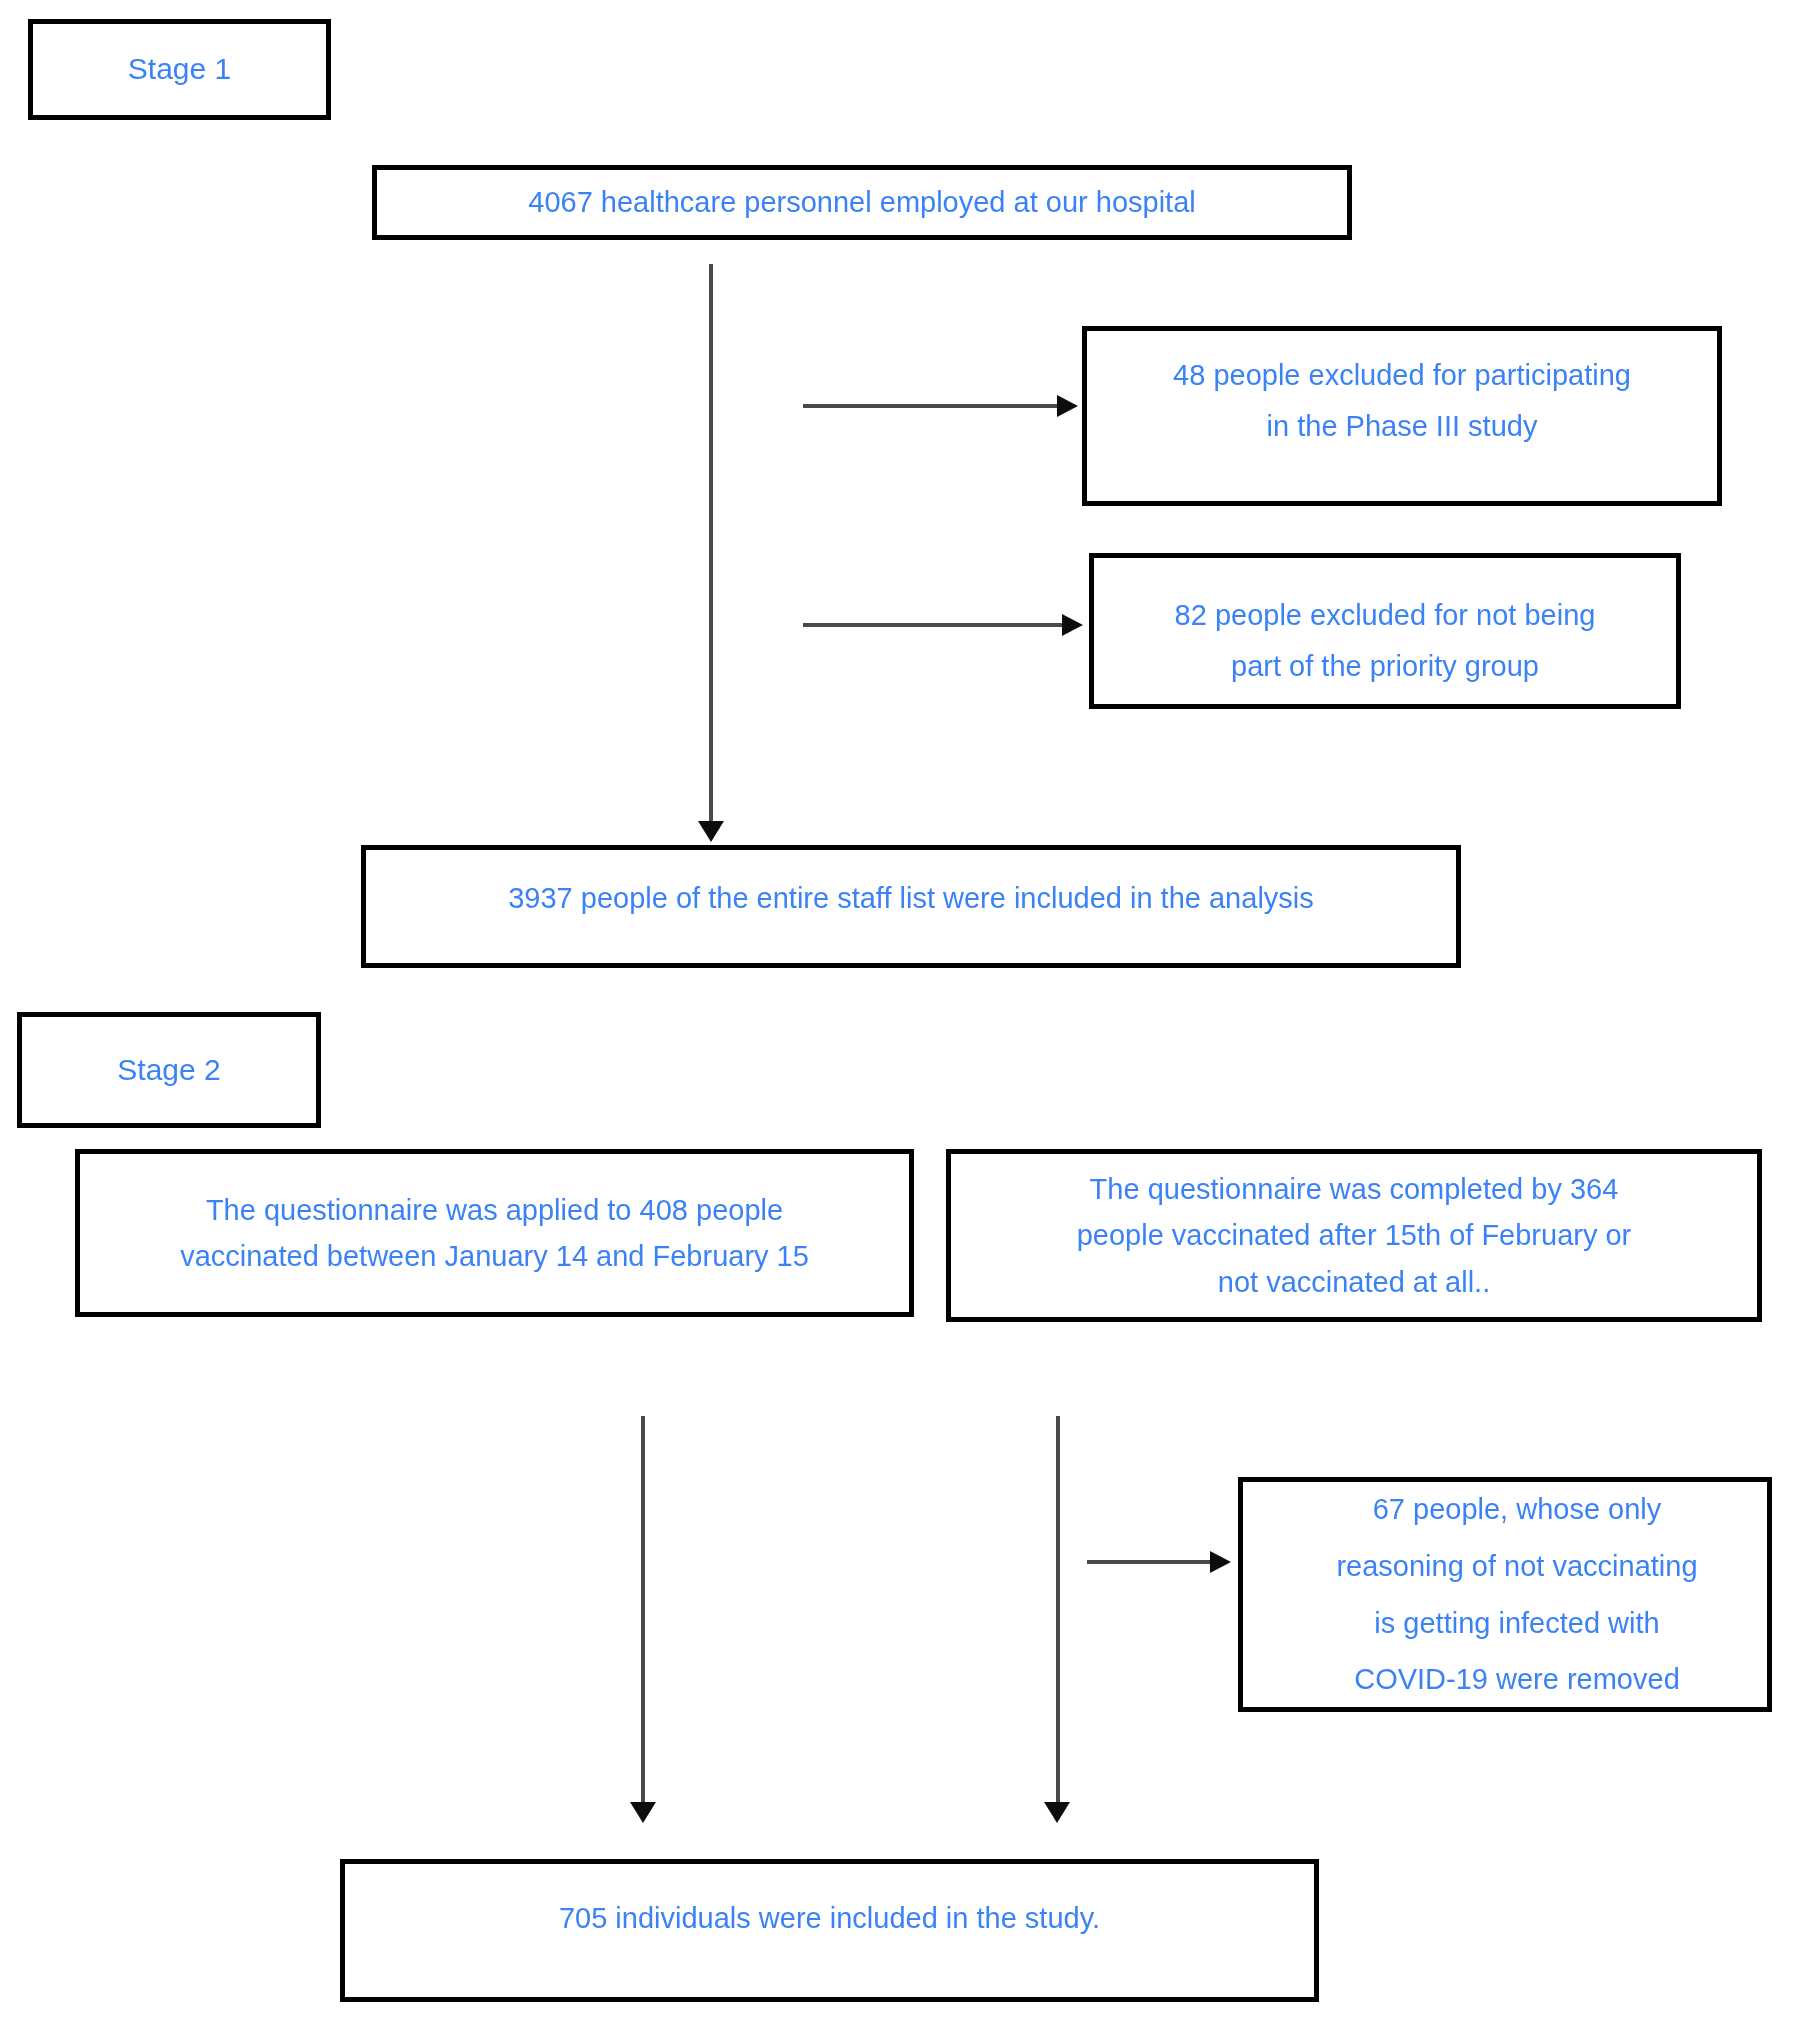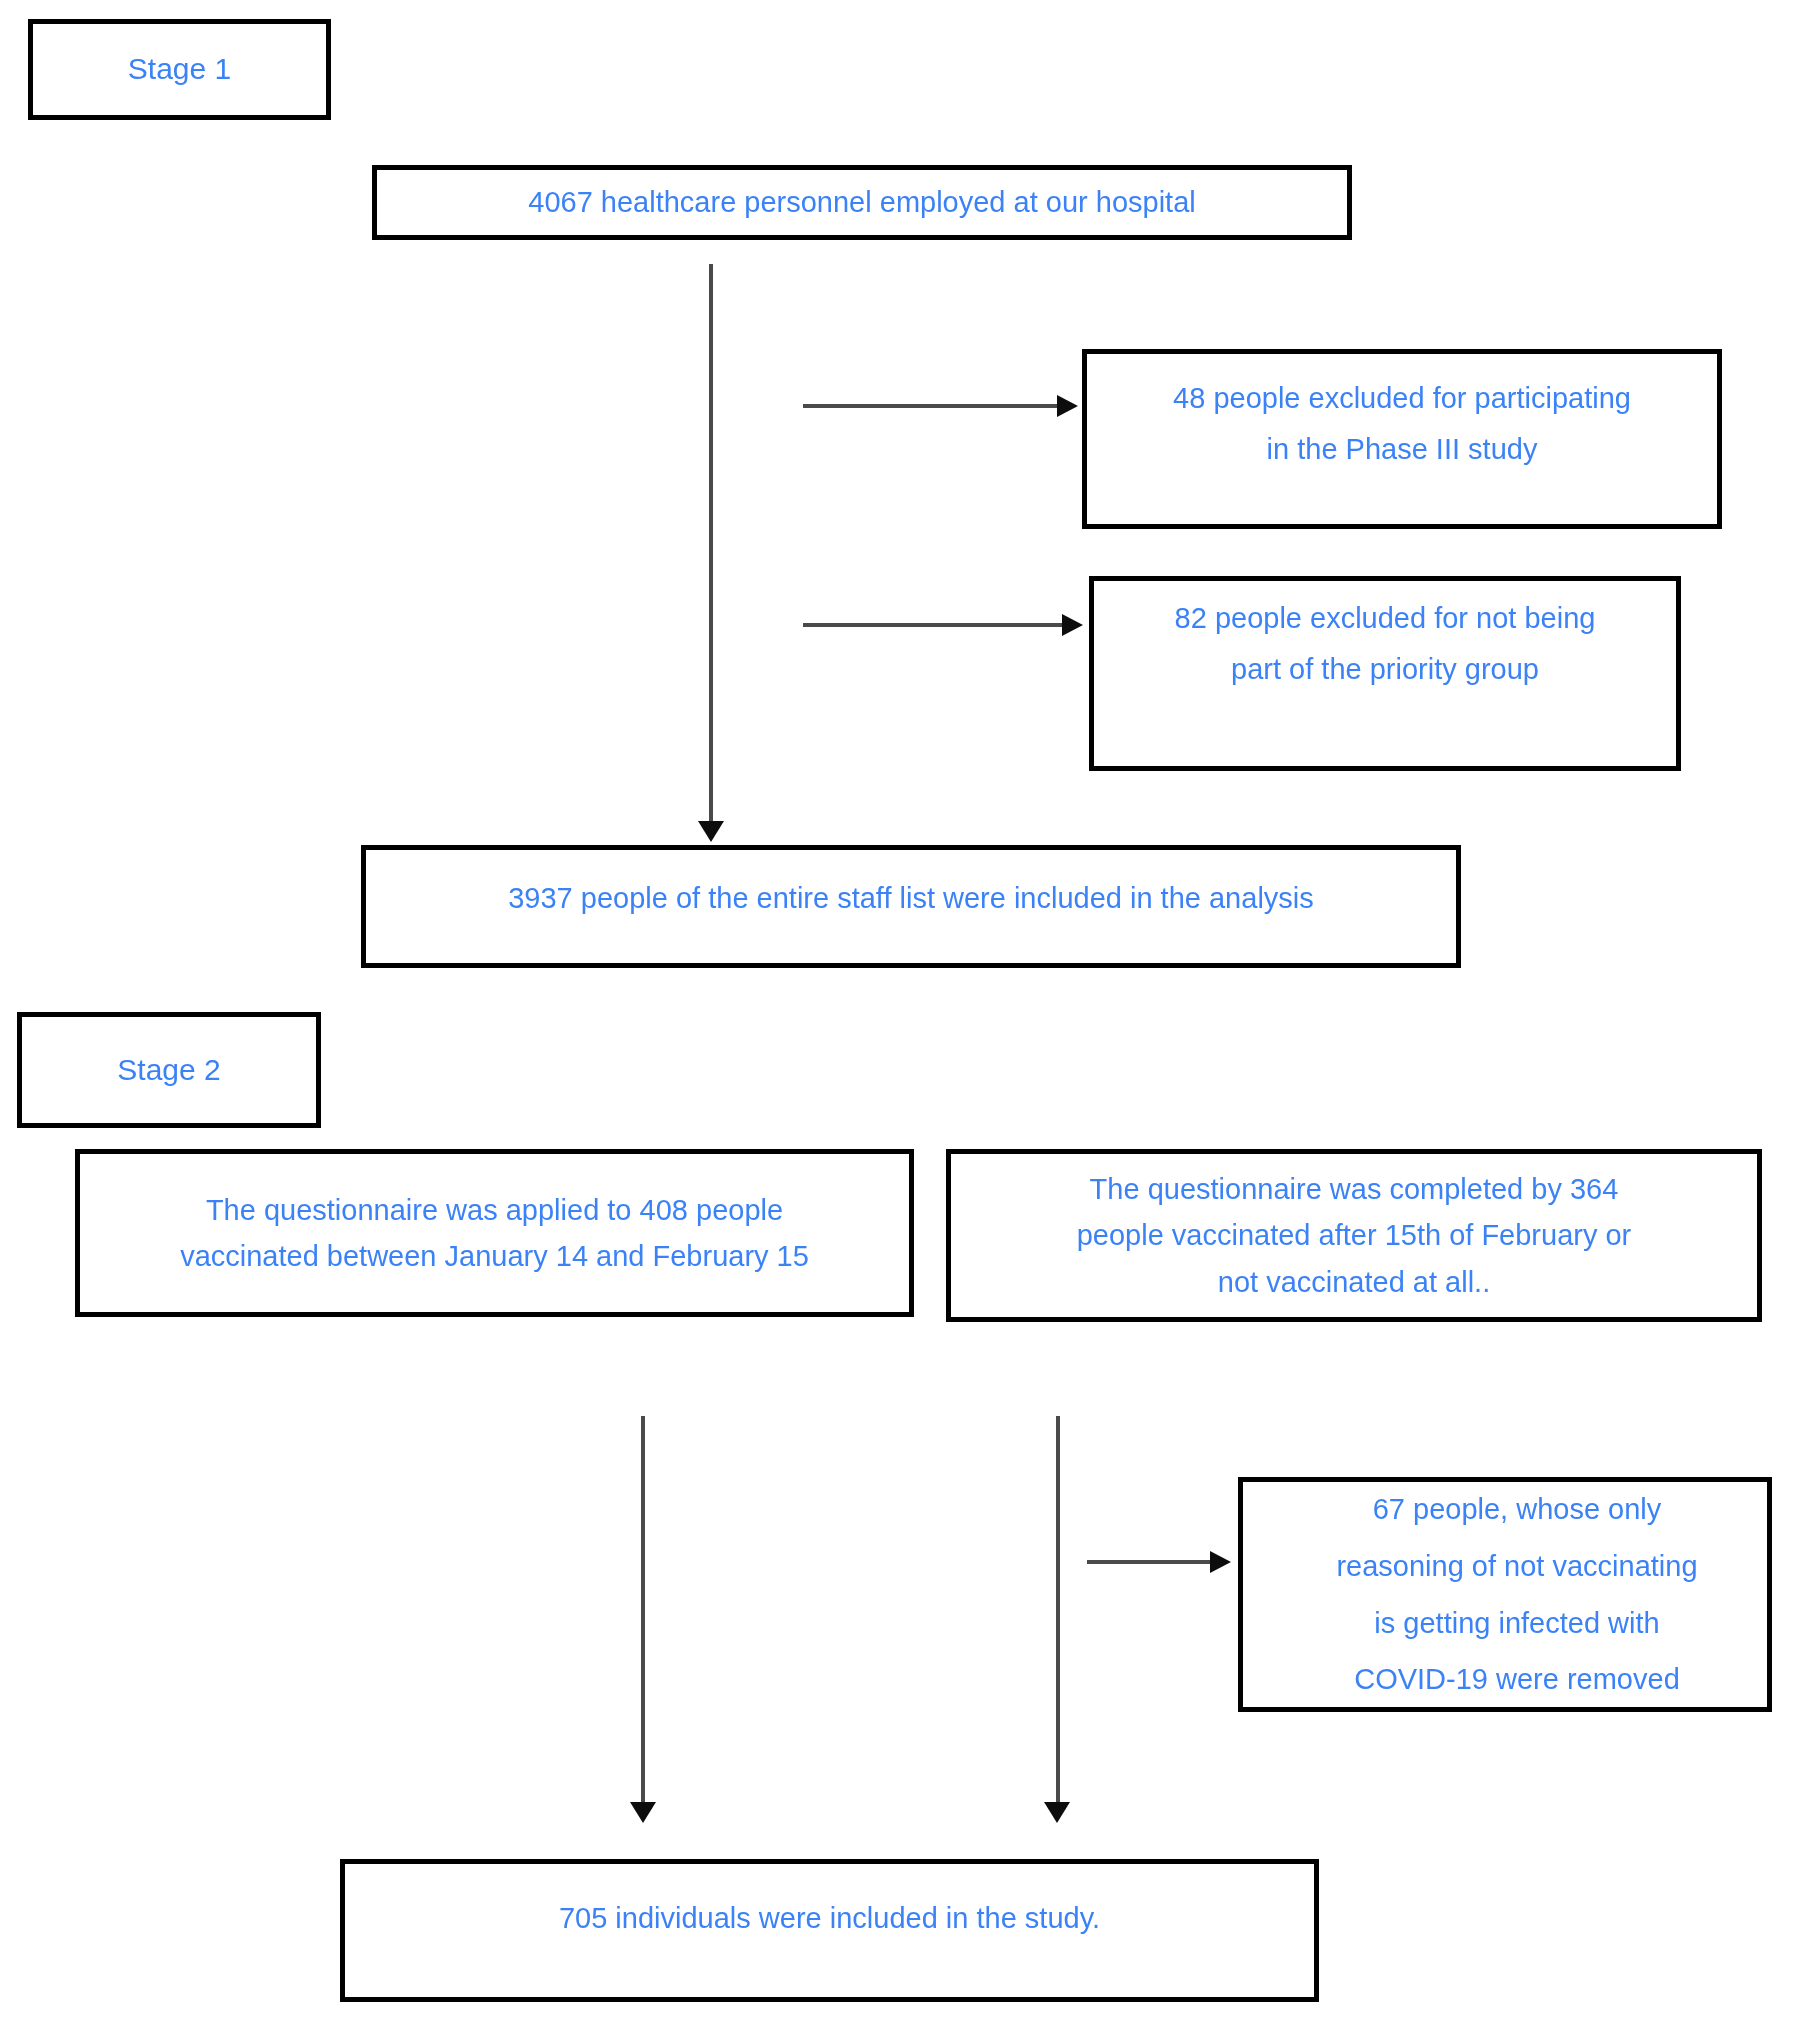--- a/index.html
+++ b/index.html
@@ -25,21 +25,20 @@
     align-items: center;
     justify-content: center;
     text-align: center;
     font-size: 29px;
     line-height: 1.75;
     white-space: pre-line;
     color: #3b82f6;
   }
   .box.top-text {
     align-items: flex-start;
-    margin-top: 23px;
   }
   .stage-box {
     border-width: 5.5px;
     font-size: 30px;
   }
   .shaft-v {
     position: absolute;
     width: 4.4px;
     background: #4a4a4a;
   }
@@ -86,21 +85,21 @@
   <div class="head-right" style="left:1057px; top:395px;"></div>
 
   <div class="box top-text" style="left:1082px; top:326px; width:640px; height:180px; padding-top:19px;">
     <span>48 people excluded for participating
 in the Phase III study</span>
   </div>
 
   <div class="shaft-h" style="left:803px; top:623px; width:260px;"></div>
   <div class="head-right" style="left:1062px; top:614px;"></div>
 
-  <div class="box top-text" style="left:1089px; top:553px; width:592px; height:195px; padding-top:12px;">
+  <div class="box top-text" style="left:1089px; top:553px; width:592px; height:156px; padding-top:32px;">
     <span>82 people excluded for not being
 part of the priority group</span>
   </div>
 
   <div class="box" style="left:361px; top:845px; width:1100px; height:123px; padding-bottom:16px;">
     <span>3937 people of the entire staff list were included in the analysis</span>
   </div>
 
   <div class="box stage-box" style="left:17px; top:1012px; width:304px; height:116px;">
     <span>Stage 2</span>

